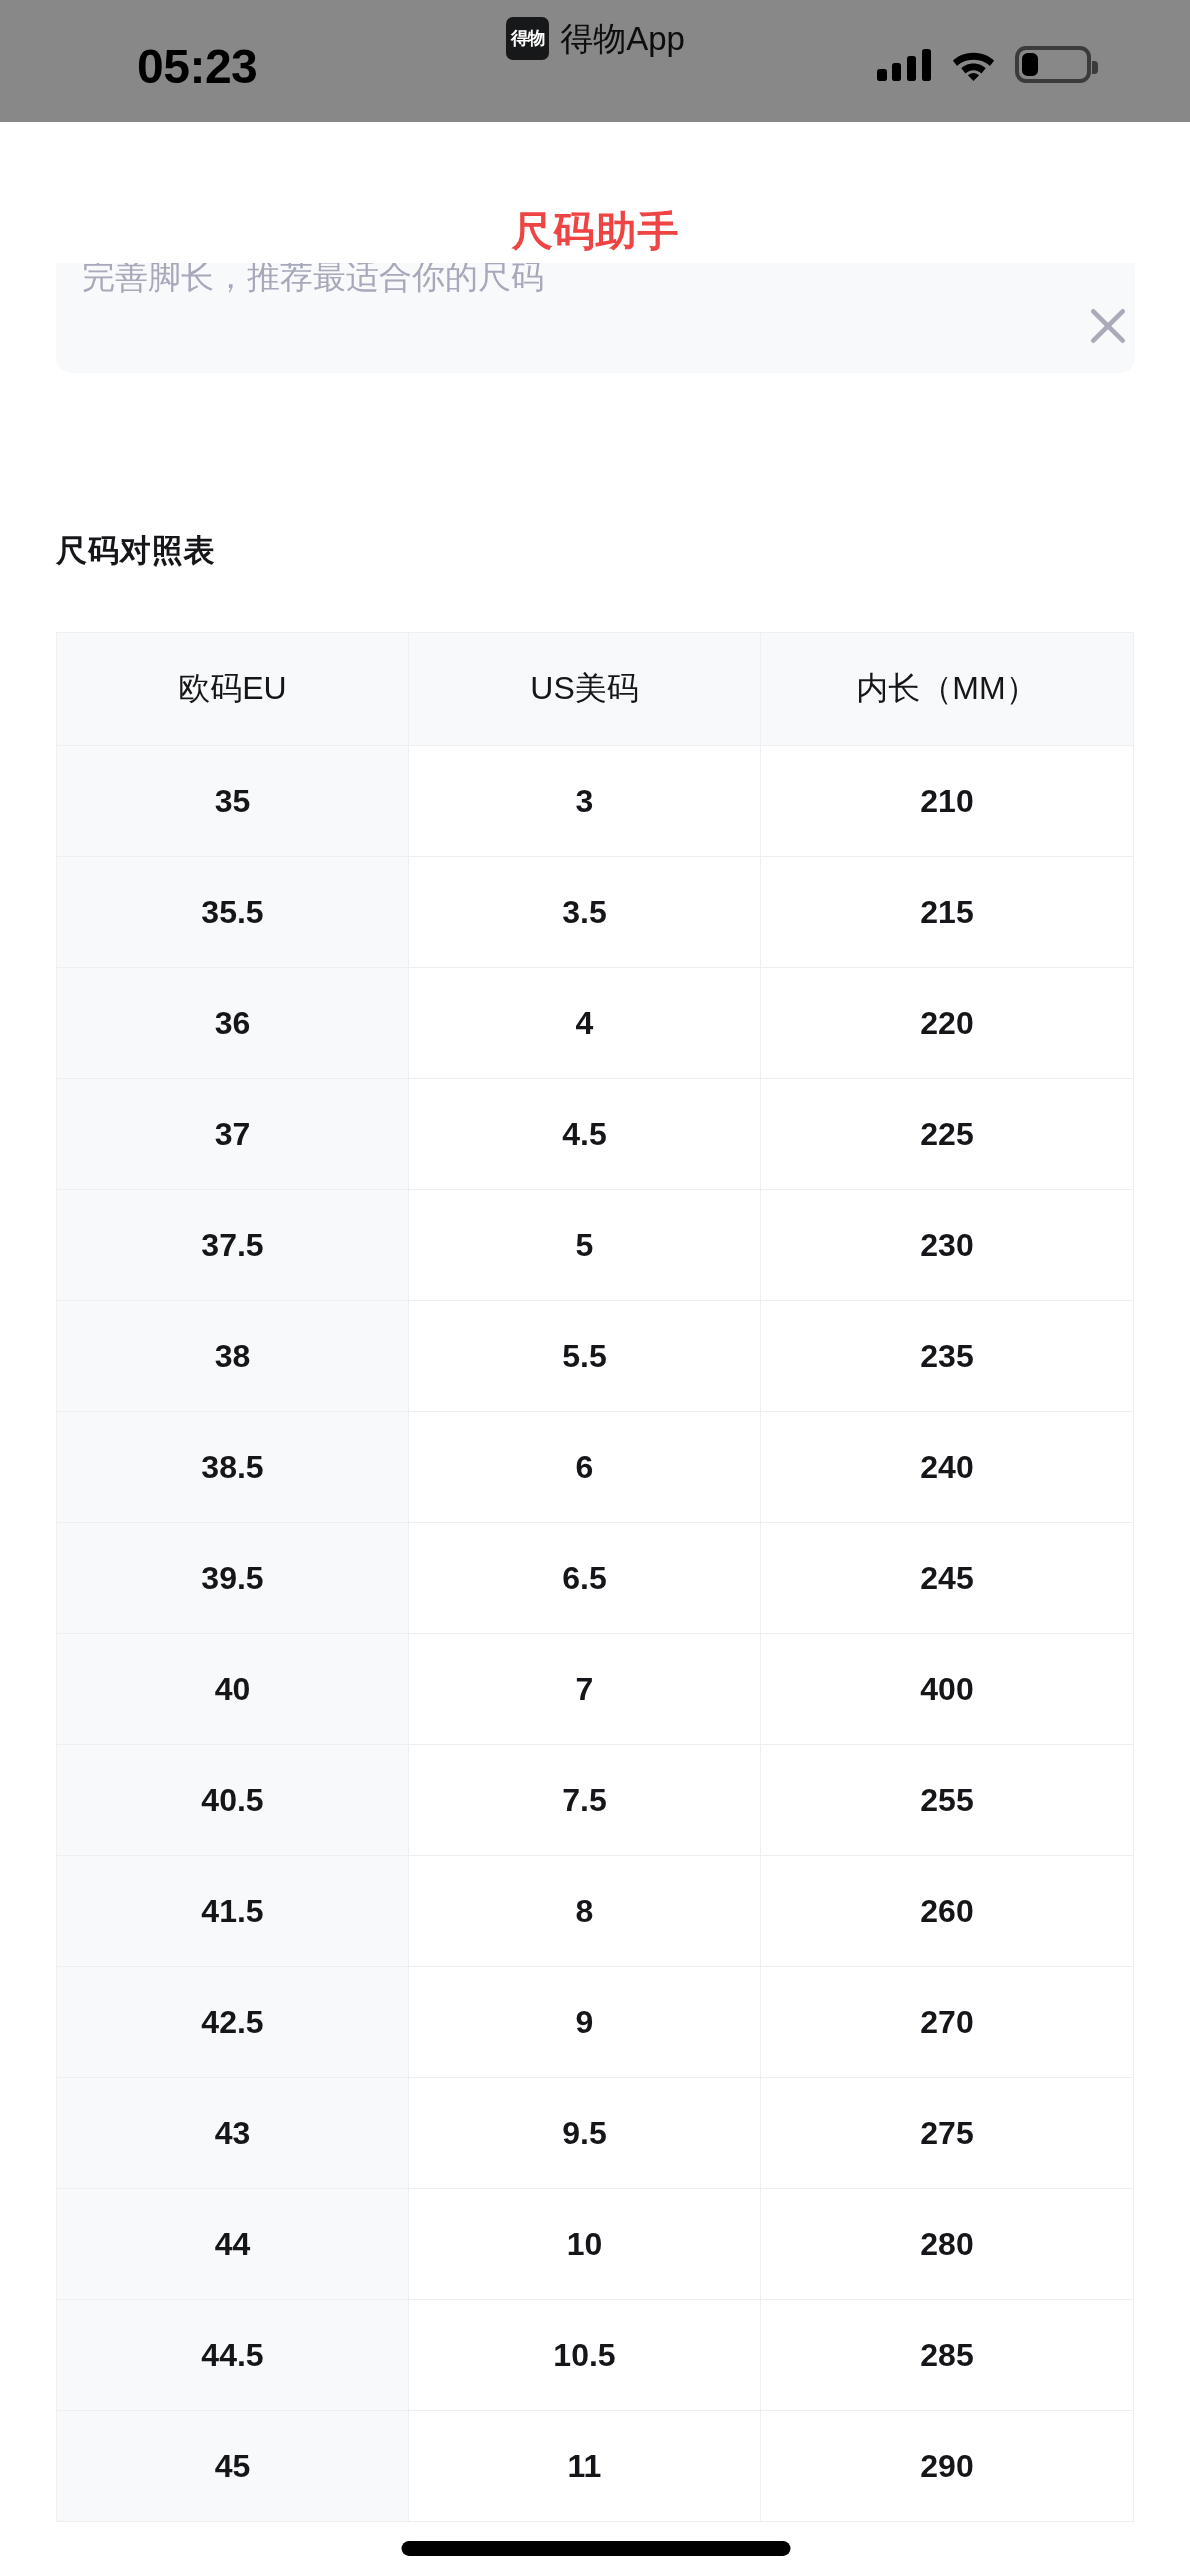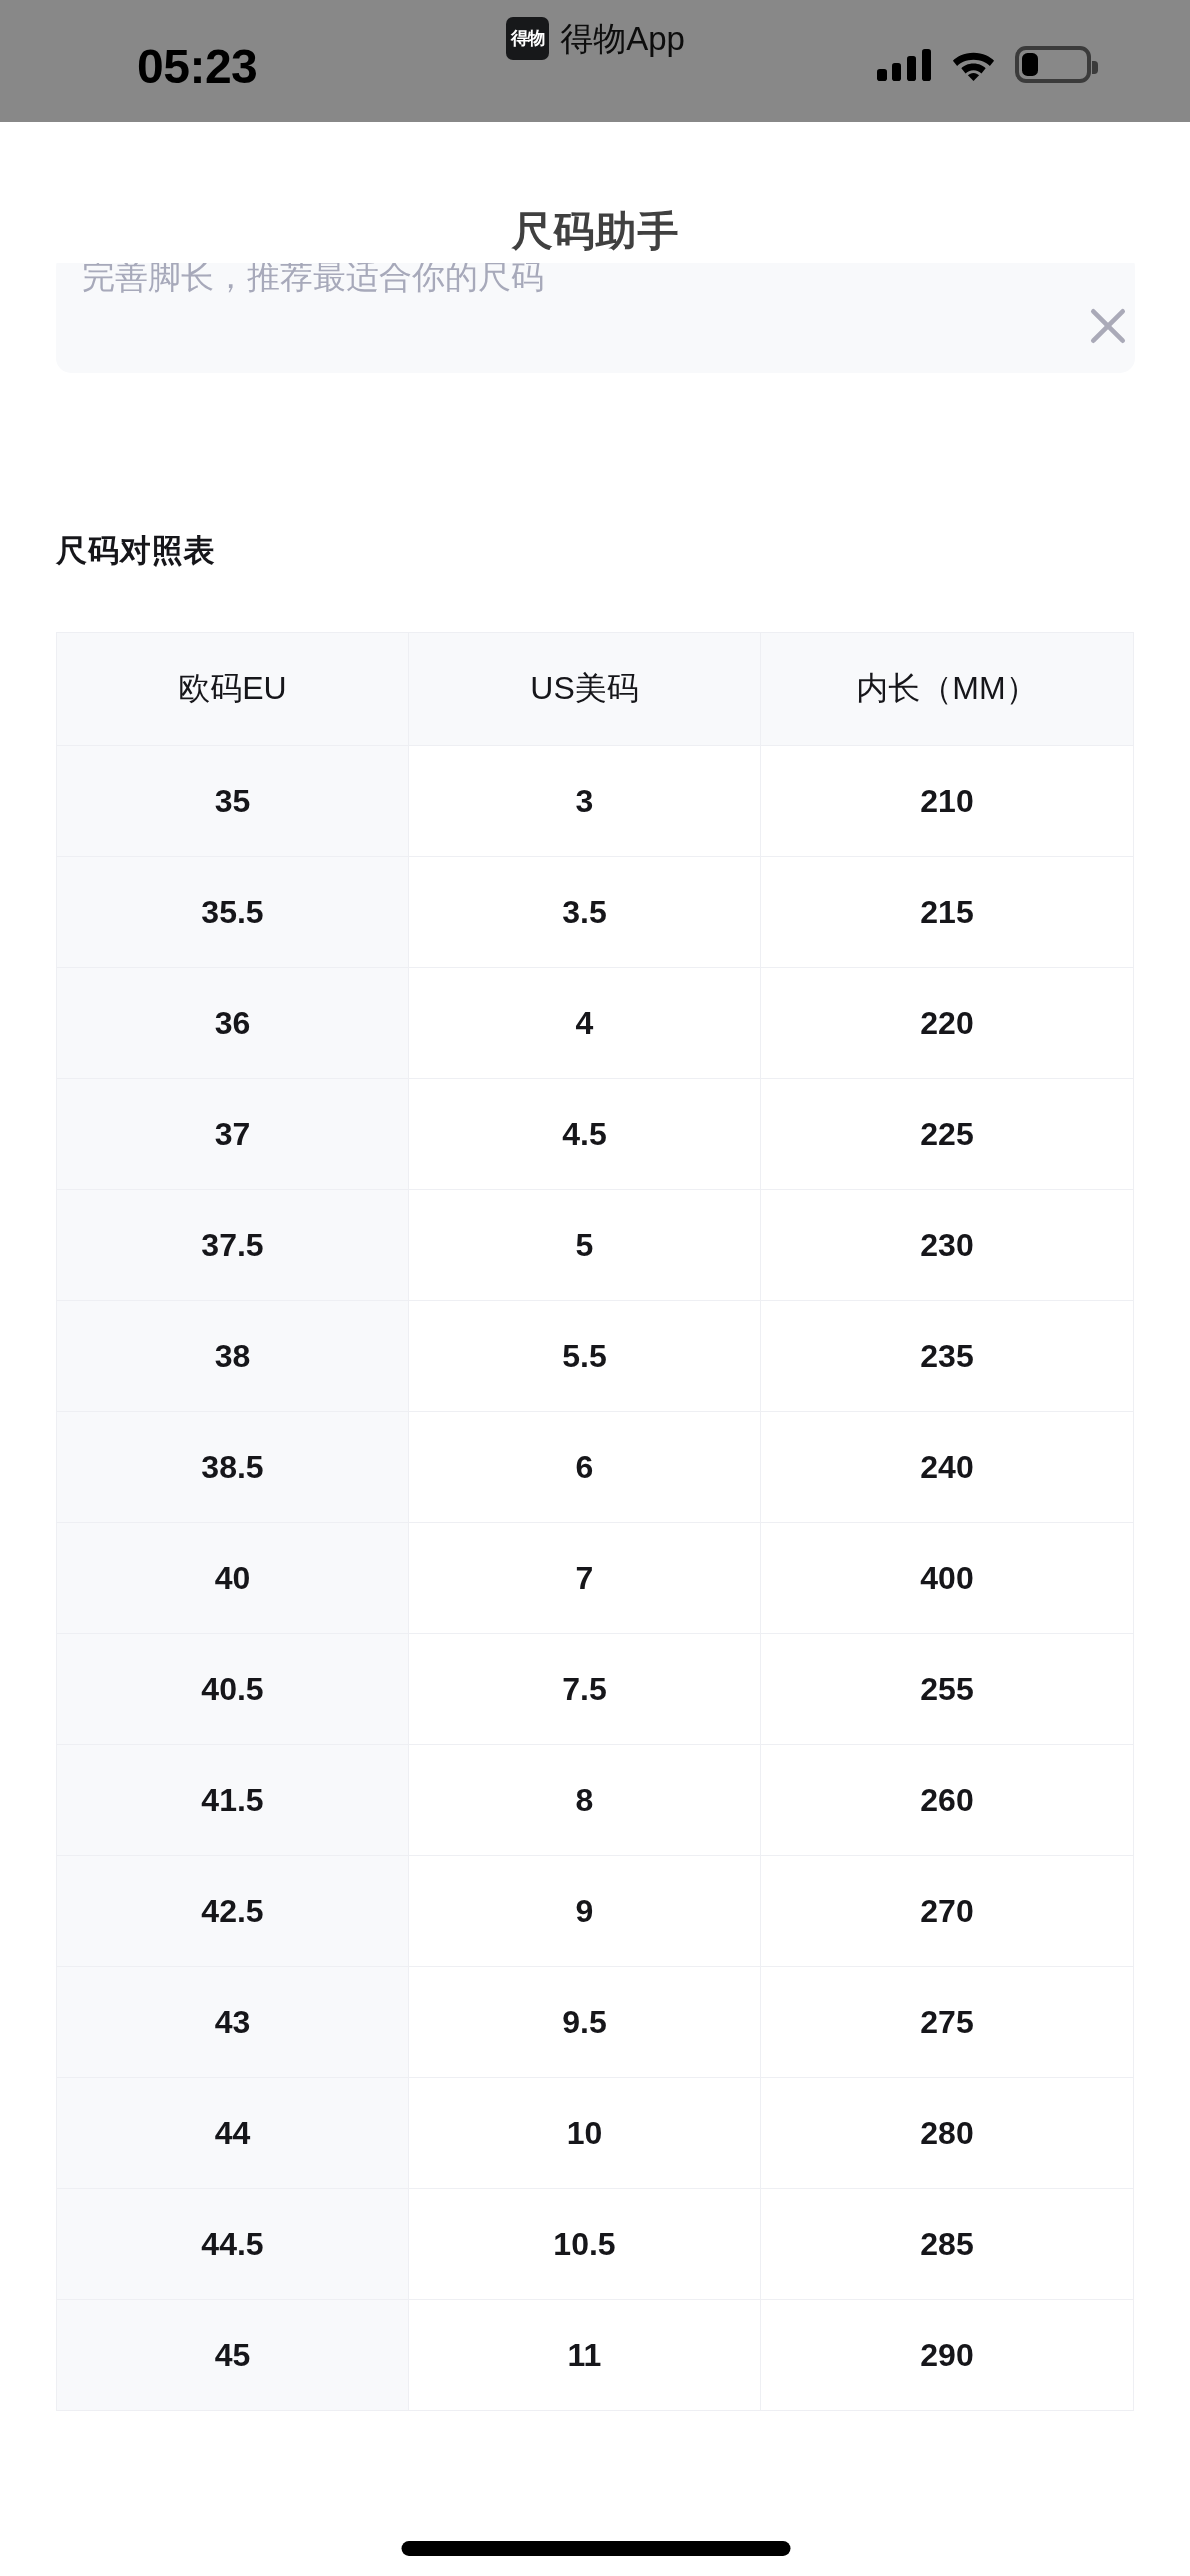--- a/index.html
+++ b/index.html
@@ -159,21 +159,21 @@
     border-radius: 35px 35px 0 0;
     z-index: 10;
   }
   .header-title {
     position: absolute;
     left: 0; right: 0;
     top: 82px;
     text-align: center;
     font-size: 41px;
     font-weight: 700;
-    color: #404040;
+    color: #ef4444;
     letter-spacing: 0.9px;
   }
   .close-btn {
     position: absolute;
     right: 48px;
     top: 169px;
     width: 70px;
     height: 70px;
     display: flex;
     align-items: center;
@@ -335,20 +335,25 @@
             <td class="col-eu">38</td>
             <td>5.5</td>
             <td>235</td>
           </tr>
           <tr>
             <td class="col-eu">38.5</td>
             <td>6</td>
             <td>240</td>
           </tr>
           <tr>
+            <td class="col-eu">39.5</td>
+            <td>6.5</td>
+            <td>245</td>
+          </tr>
+          <tr>
             <td class="col-eu">40</td>
             <td>7</td>
             <td>400</td>
           </tr>
           <tr>
             <td class="col-eu">40.5</td>
             <td>7.5</td>
             <td>255</td>
           </tr>
           <tr>

